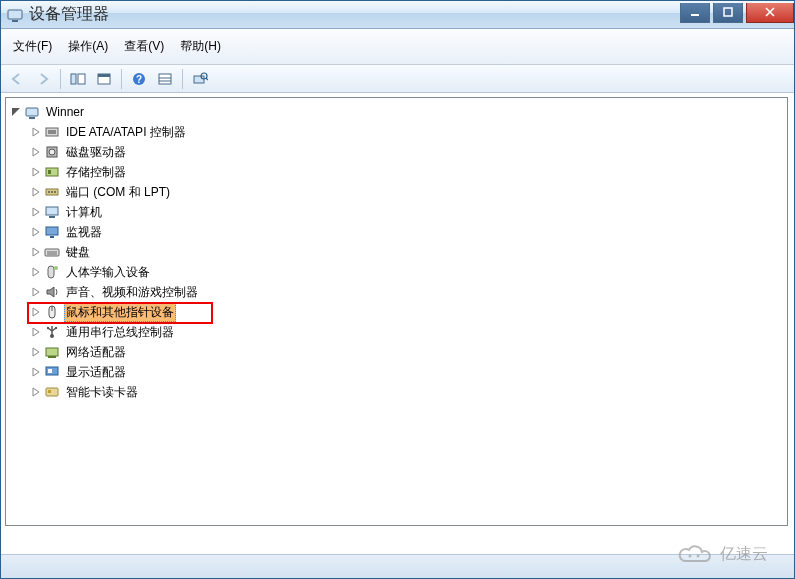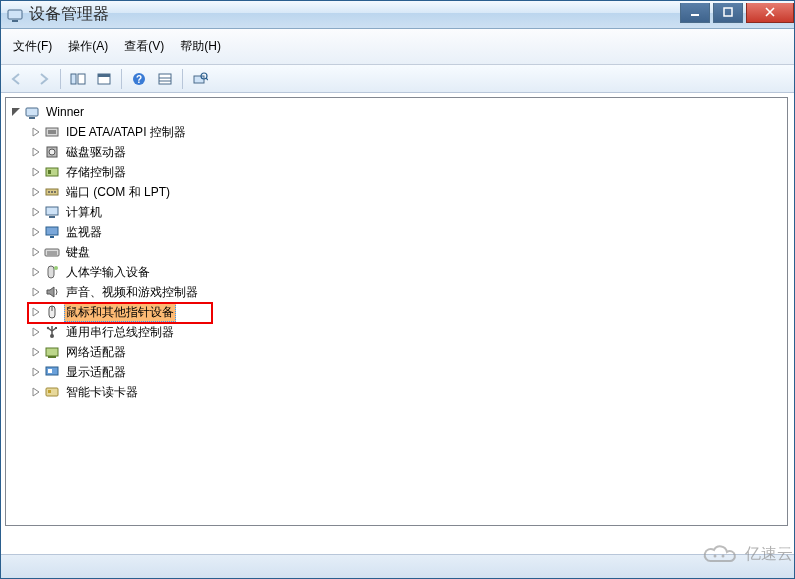--- a/index.html
+++ b/index.html
@@ -22,21 +22,21 @@
   .tree { font-size: 12px; color: #000; user-select: none; }
   .node { display: flex; align-items: center; height: 20px; padding-left: 4px; white-space: nowrap; }
   .node.root { padding-left: 4px; }
   .node.child { padding-left: 24px; }
   .expander { width: 12px; height: 12px; display: flex; align-items: center; justify-content: center; margin-right: 2px; }
   .expander svg { display: block; }
   .nicon { width: 16px; height: 16px; margin: 0 4px 0 0; display: inline-flex; align-items: center; justify-content: center; }
   .label { padding: 1px 2px; }
   .label.selected { background: #fdba74; border: 1px dotted #3399ff; padding: 0 1px; }
   .highlight-box { position: absolute; border: 2px solid #e00; pointer-events: none; }
-  .watermark { position: absolute; right: 2px; bottom: 14px; display: flex; align-items: center; gap: 6px; opacity: .65; font-size: 16px; color: #888; }
+  .watermark { position: absolute; right: 27px; bottom: 14px; display: flex; align-items: center; gap: 6px; opacity: .65; font-size: 16px; color: #888; }
   .watermark svg { display: block; }
   .bottomspace { height: 24px; background: linear-gradient(to bottom,#e5eef8,#d3e2f1); border-top:1px solid #b8c6d9; }
 </style>
 </head>
 <body>
 
 <div class="window">
   <div class="titlebar">
     <span class="icon">
       <svg width="16" height="16" viewBox="0 0 16 16">

